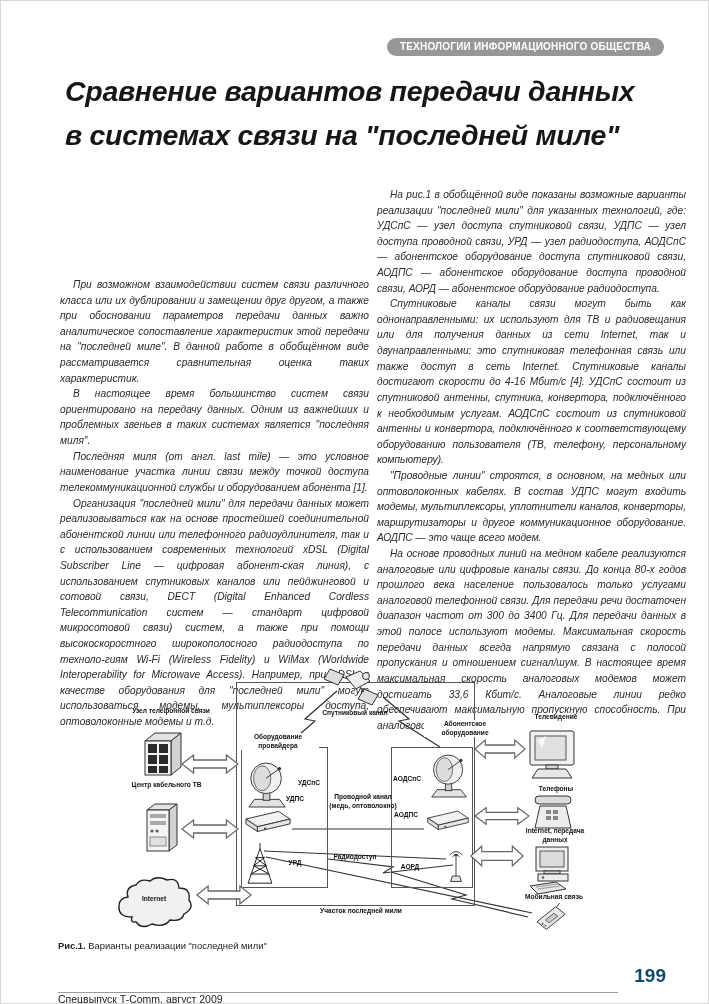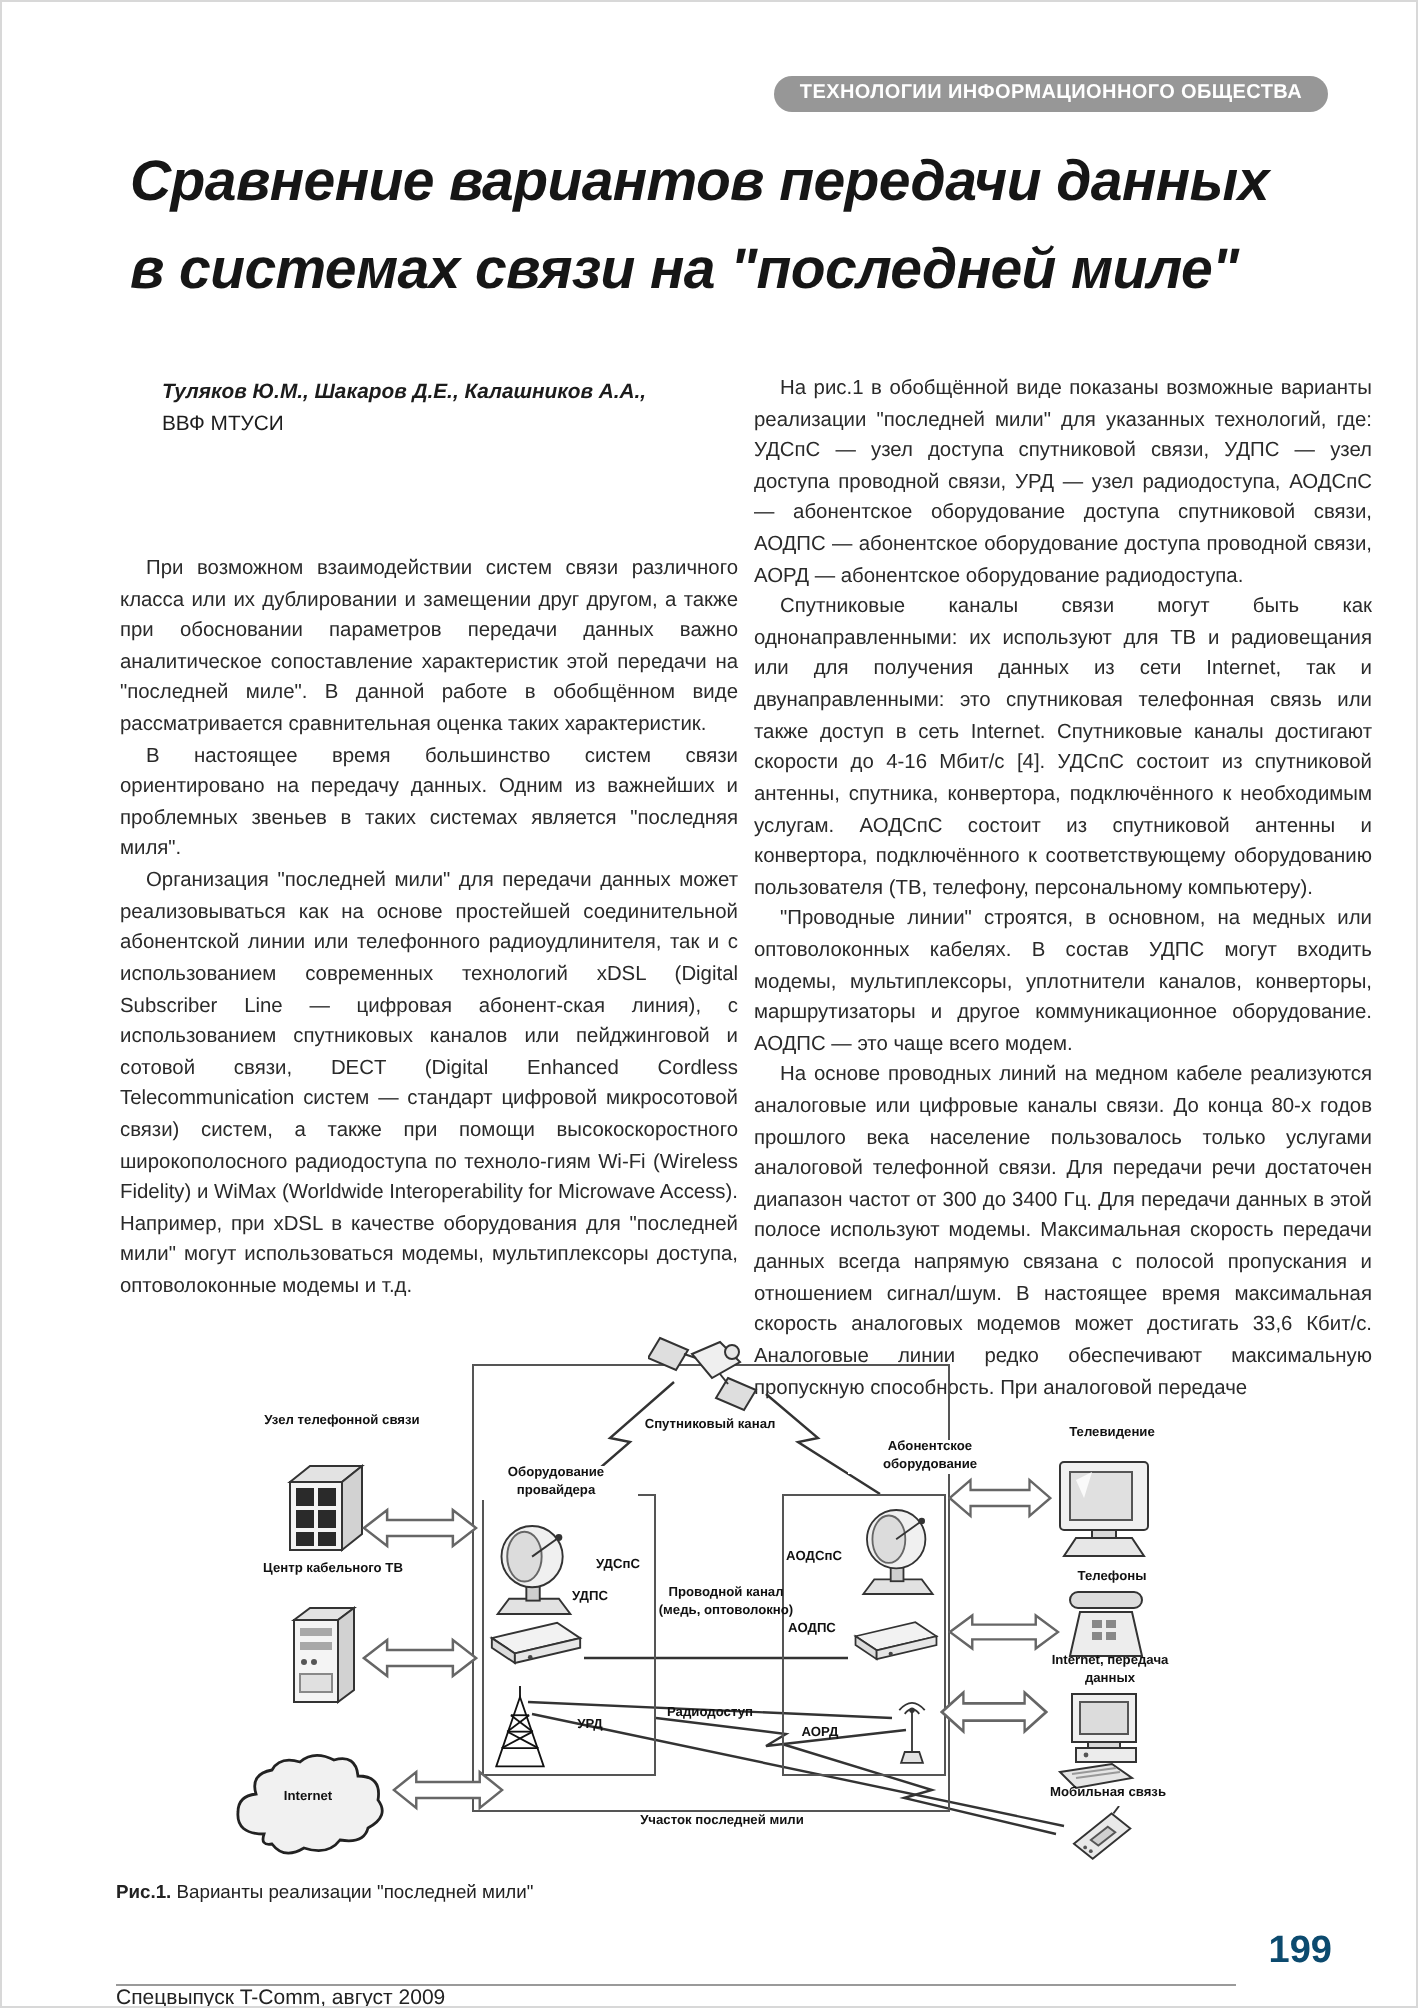--- a/index.html
+++ b/index.html
@@ -5,21 +5,21 @@
   html,body{margin:0;padding:0;background:#fff;}
   .page{position:relative;width:709px;height:1004px;background:#ffffff;
         font-family:"Liberation Sans",sans-serif;color:#1c1c1c;overflow:hidden;
         box-sizing:border-box;border:1px solid #d8d8d8;}
   .banner{position:absolute;top:37px;right:44px;background:#979797;color:#ffffff;
           font-size:10px;font-weight:bold;padding:3px 13px 4px;border-radius:10px;letter-spacing:.2px;}
   .title{position:absolute;left:64px;top:68px;font-size:28.5px;font-weight:bold;
          line-height:1.55;letter-spacing:-.3px;color:#161616;font-style:italic;}
   .authors{position:absolute;left:80px;top:188px;font-size:10.4px;line-height:1.5;}
   .authors .names{font-weight:bold;font-style:italic;}
-  .col{position:absolute;width:309px;font-size:10.2px;line-height:1.53;text-align:justify;color:#2a2a2a;}
+  .col{position:absolute;width:309px;font-size:10.2px;line-height:1.53;text-align:justify;color:#2a2a2a;font-style:italic;}
   .col p{margin:0;text-indent:13px;}
   .figure{position:absolute;left:55px;top:666px;width:640px;height:270px;
           font-size:6.6px;font-weight:bold;color:#111;}
   .fig-label{position:absolute;text-align:center;line-height:1.3;}
   .box{position:absolute;border:1px solid #555;}
   .node-icon{position:absolute;}
   .darrow{position:absolute;}
   .fig-lines{position:absolute;left:0;top:0;}
   .caption{position:absolute;left:57px;top:939px;font-size:9.4px;color:#222;}
   .caption .cap-num{font-weight:bold;}
@@ -32,28 +32,25 @@
 
 <div class="page">
 
   <div class="banner">ТЕХНОЛОГИИ ИНФОРМАЦИОННОГО ОБЩЕСТВА</div>
 
   <div class="title">
     <div>Сравнение вариантов передачи данных</div>
     <div>в системах связи на "последней миле"</div>
   </div>
 
-  <div class="authors">
-    <div class="names">Туляков Ю.М., Шакаров Д.Е., Калашников А.А.,</div>
-    <div>ВВФ МТУСИ</div>
-  </div>
 
   <div class="col col-left" style="left:59px;top:276px;">
     <p>При возможном взаимодействии систем связи различного класса или их дублировании и замещении друг другом, а также при обосновании параметров передачи данных важно аналитическое сопоставление характеристик этой передачи на "последней миле". В данной работе в обобщённом виде рассматривается сравнительная оценка таких характеристик.</p>
     <p>В настоящее время большинство систем связи ориентировано на передачу данных. Одним из важнейших и проблемных звеньев в таких системах является "последняя миля".</p>
+    <p>Последняя миля (от англ. last mile) — это условное наименование участка линии связи между точкой доступа телекоммуникационной службы и оборудованием абонента [1].</p>
     <p>Организация "последней мили" для передачи данных может реализовываться как на основе простейшей соединительной абонентской линии или телефонного радиоудлинителя, так и с использованием современных технологий xDSL (Digital Subscriber Line — цифровая абонент-ская линия), с использованием спутниковых каналов или пейджинговой и сотовой связи, DECT (Digital Enhanced Cordless Telecommunication систем — стандарт цифровой микросотовой связи) систем, а также при помощи высокоскоростного широкополосного радиодоступа по техноло-гиям Wi-Fi (Wireless Fidelity) и WiMax (Worldwide Interoperability for Microwave Access). Например, при xDSL в качестве оборудования для "последней мили" могут использоваться модемы, мультиплексоры доступа, оптоволоконные модемы и т.д.</p>
   </div>
 
   <div class="col col-right" style="left:376px;top:186px;">
     <p>На рис.1 в обобщённой виде показаны возможные варианты реализации "последней мили" для указанных технологий, где: УДСпС — узел доступа спутниковой связи, УДПС — узел доступа проводной связи, УРД — узел радиодоступа, АОДСпС — абонентское оборудование доступа спутниковой связи, АОДПС — абонентское оборудование доступа проводной связи, АОРД — абонентское оборудование радиодоступа.</p>
     <p>Спутниковые каналы связи могут быть как однонаправленными: их используют для ТВ и радиовещания или для получения данных из сети Internet, так и двунаправленными: это спутниковая телефонная связь или также доступ в сеть Internet. Спутниковые каналы достигают скорости до 4-16 Мбит/с [4]. УДСпС состоит из спутниковой антенны, спутника, конвертора, подключённого к необходимым услугам. АОДСпС состоит из спутниковой антенны и конвертора, подключённого к соответствующему оборудованию пользователя (ТВ, телефону, персональному компьютеру).</p>
     <p>"Проводные линии" строятся, в основном, на медных или оптоволоконных кабелях. В состав УДПС могут входить модемы, мультиплексоры, уплотнители каналов, конверторы, маршрутизаторы и другое коммуникационное оборудование. АОДПС — это чаще всего модем.</p>
     <p>На основе проводных линий на медном кабеле реализуются аналоговые или цифровые каналы связи. До конца 80-х годов прошлого века население пользовалось только услугами аналоговой телефонной связи. Для передачи речи достаточен диапазон частот от 300 до 3400 Гц. Для передачи данных в этой полосе используют модемы. Максимальная скорость передачи данных всегда напрямую связана с полосой пропускания и отношением сигнал/шум. В настоящее время максимальная скорость аналоговых модемов может достигать 33,6 Кбит/с. Аналоговые линии редко обеспечивают максимальную пропускную способность. При аналоговой передаче</p>
   </div>
 

